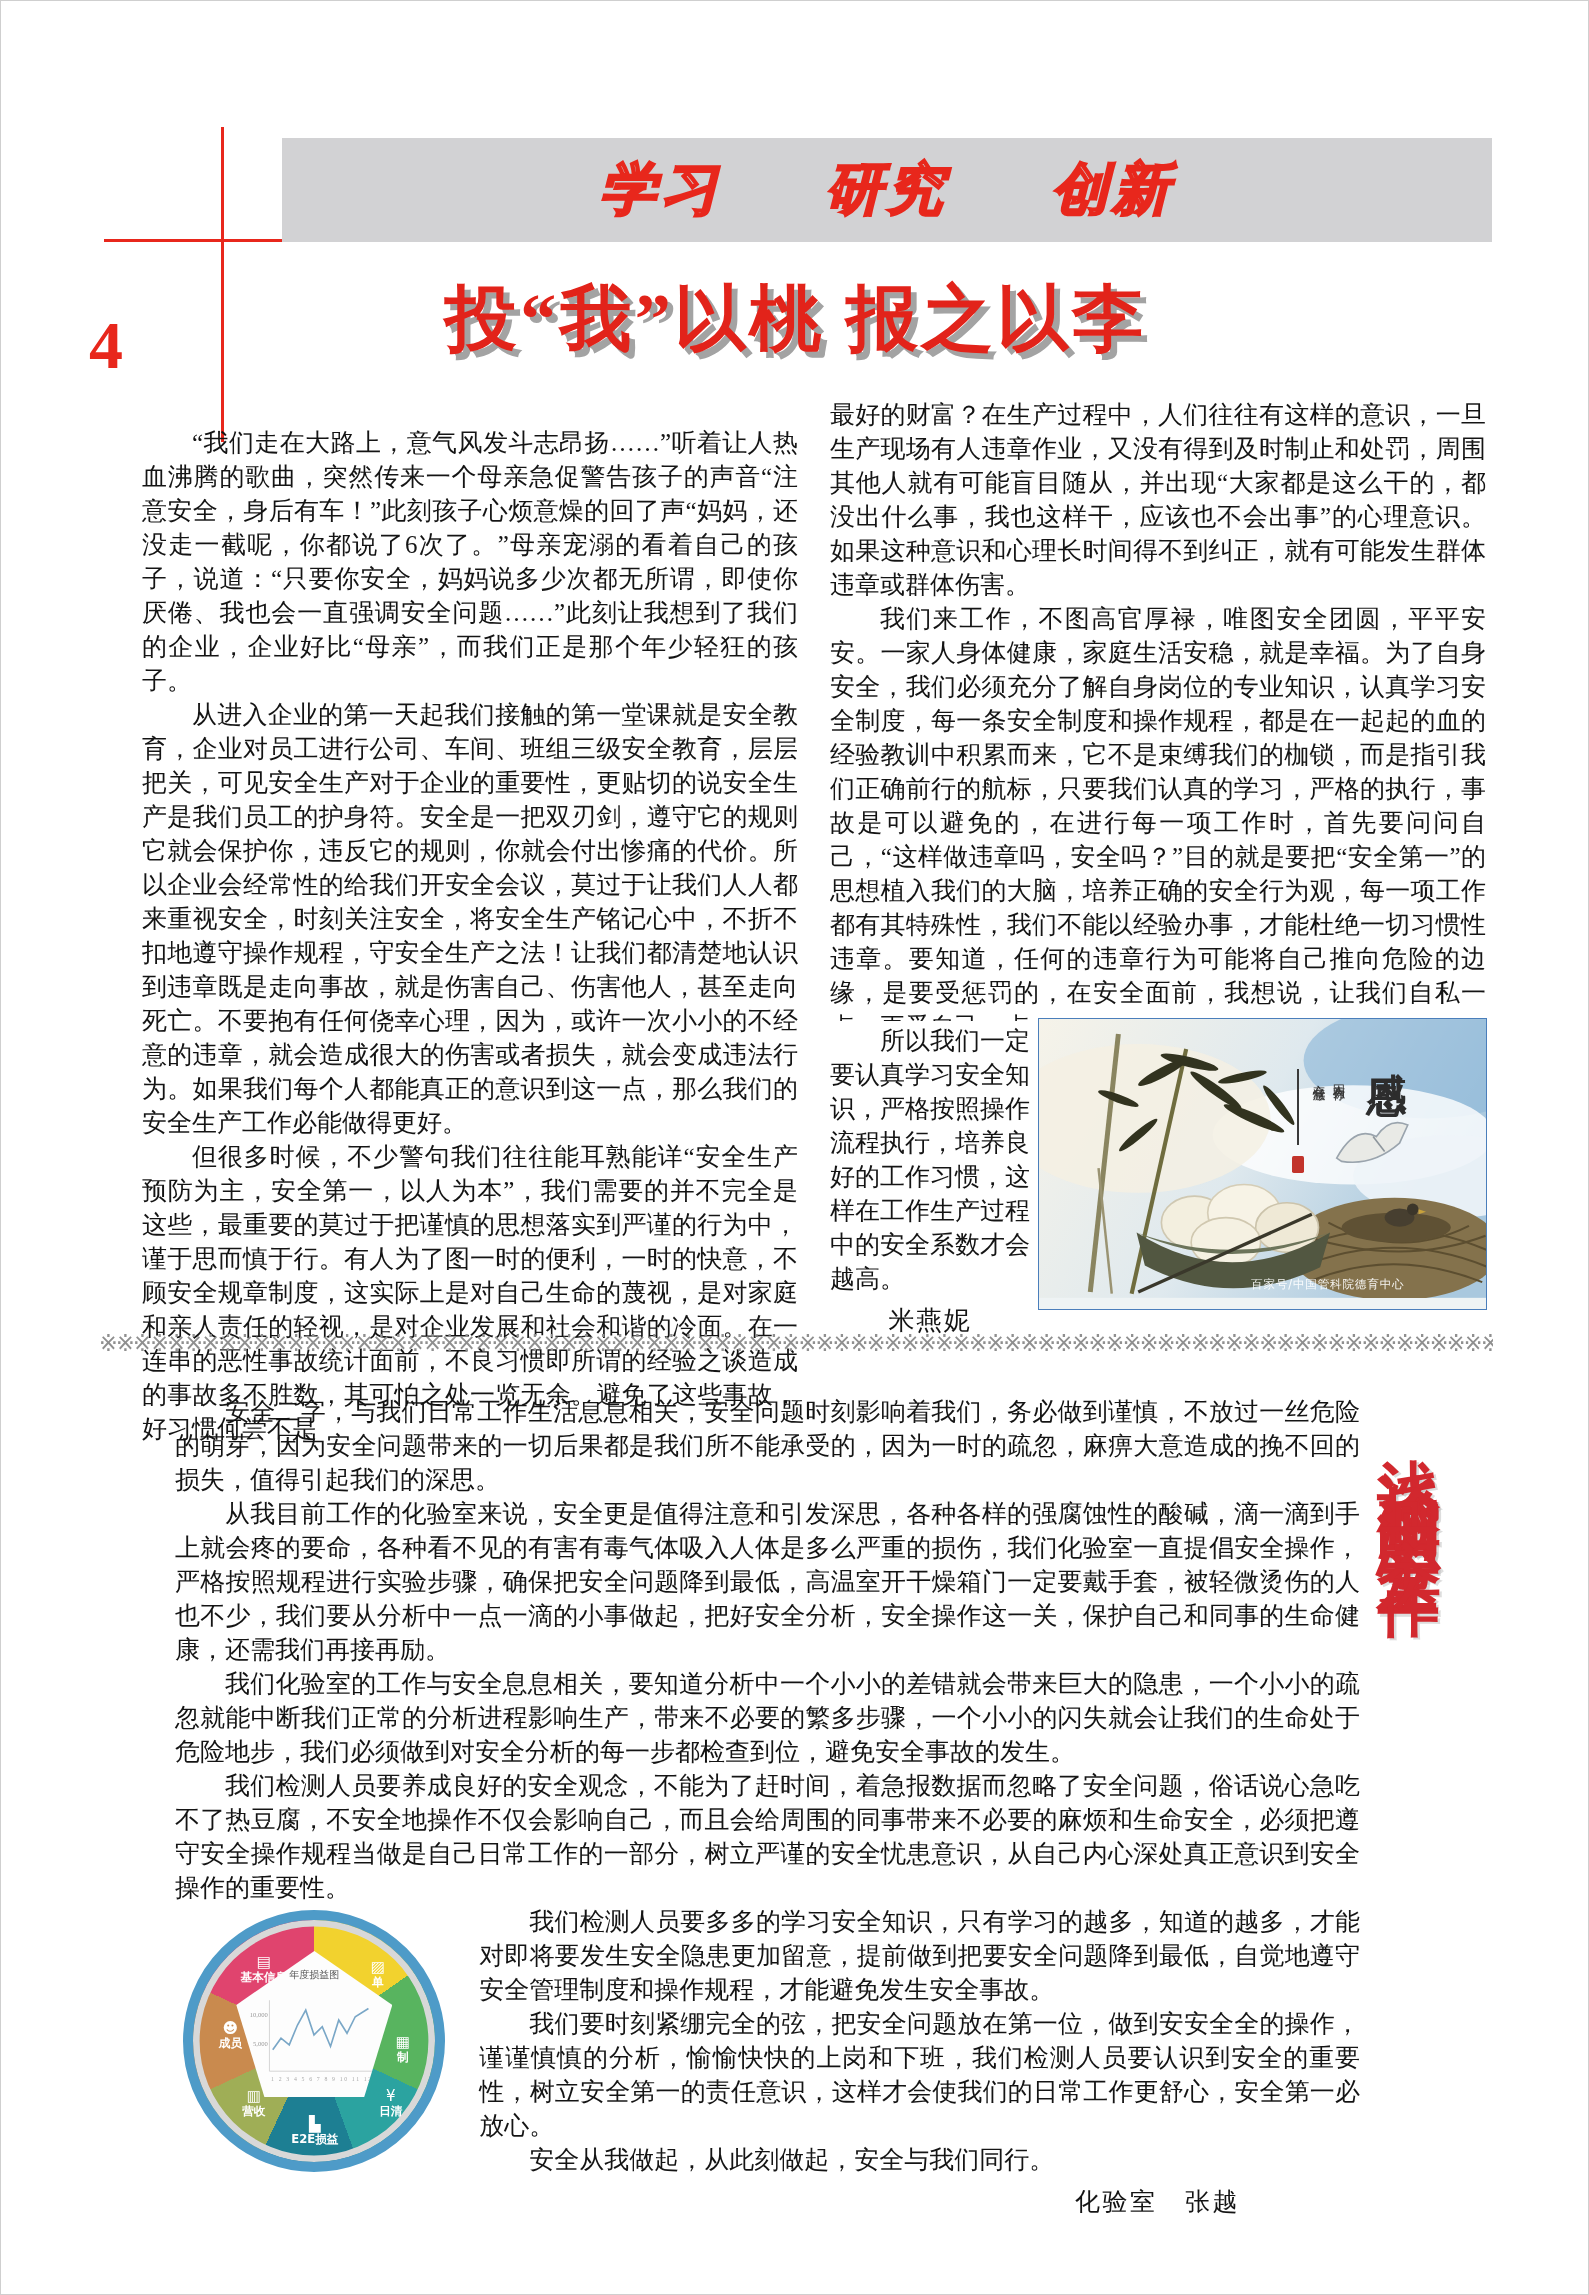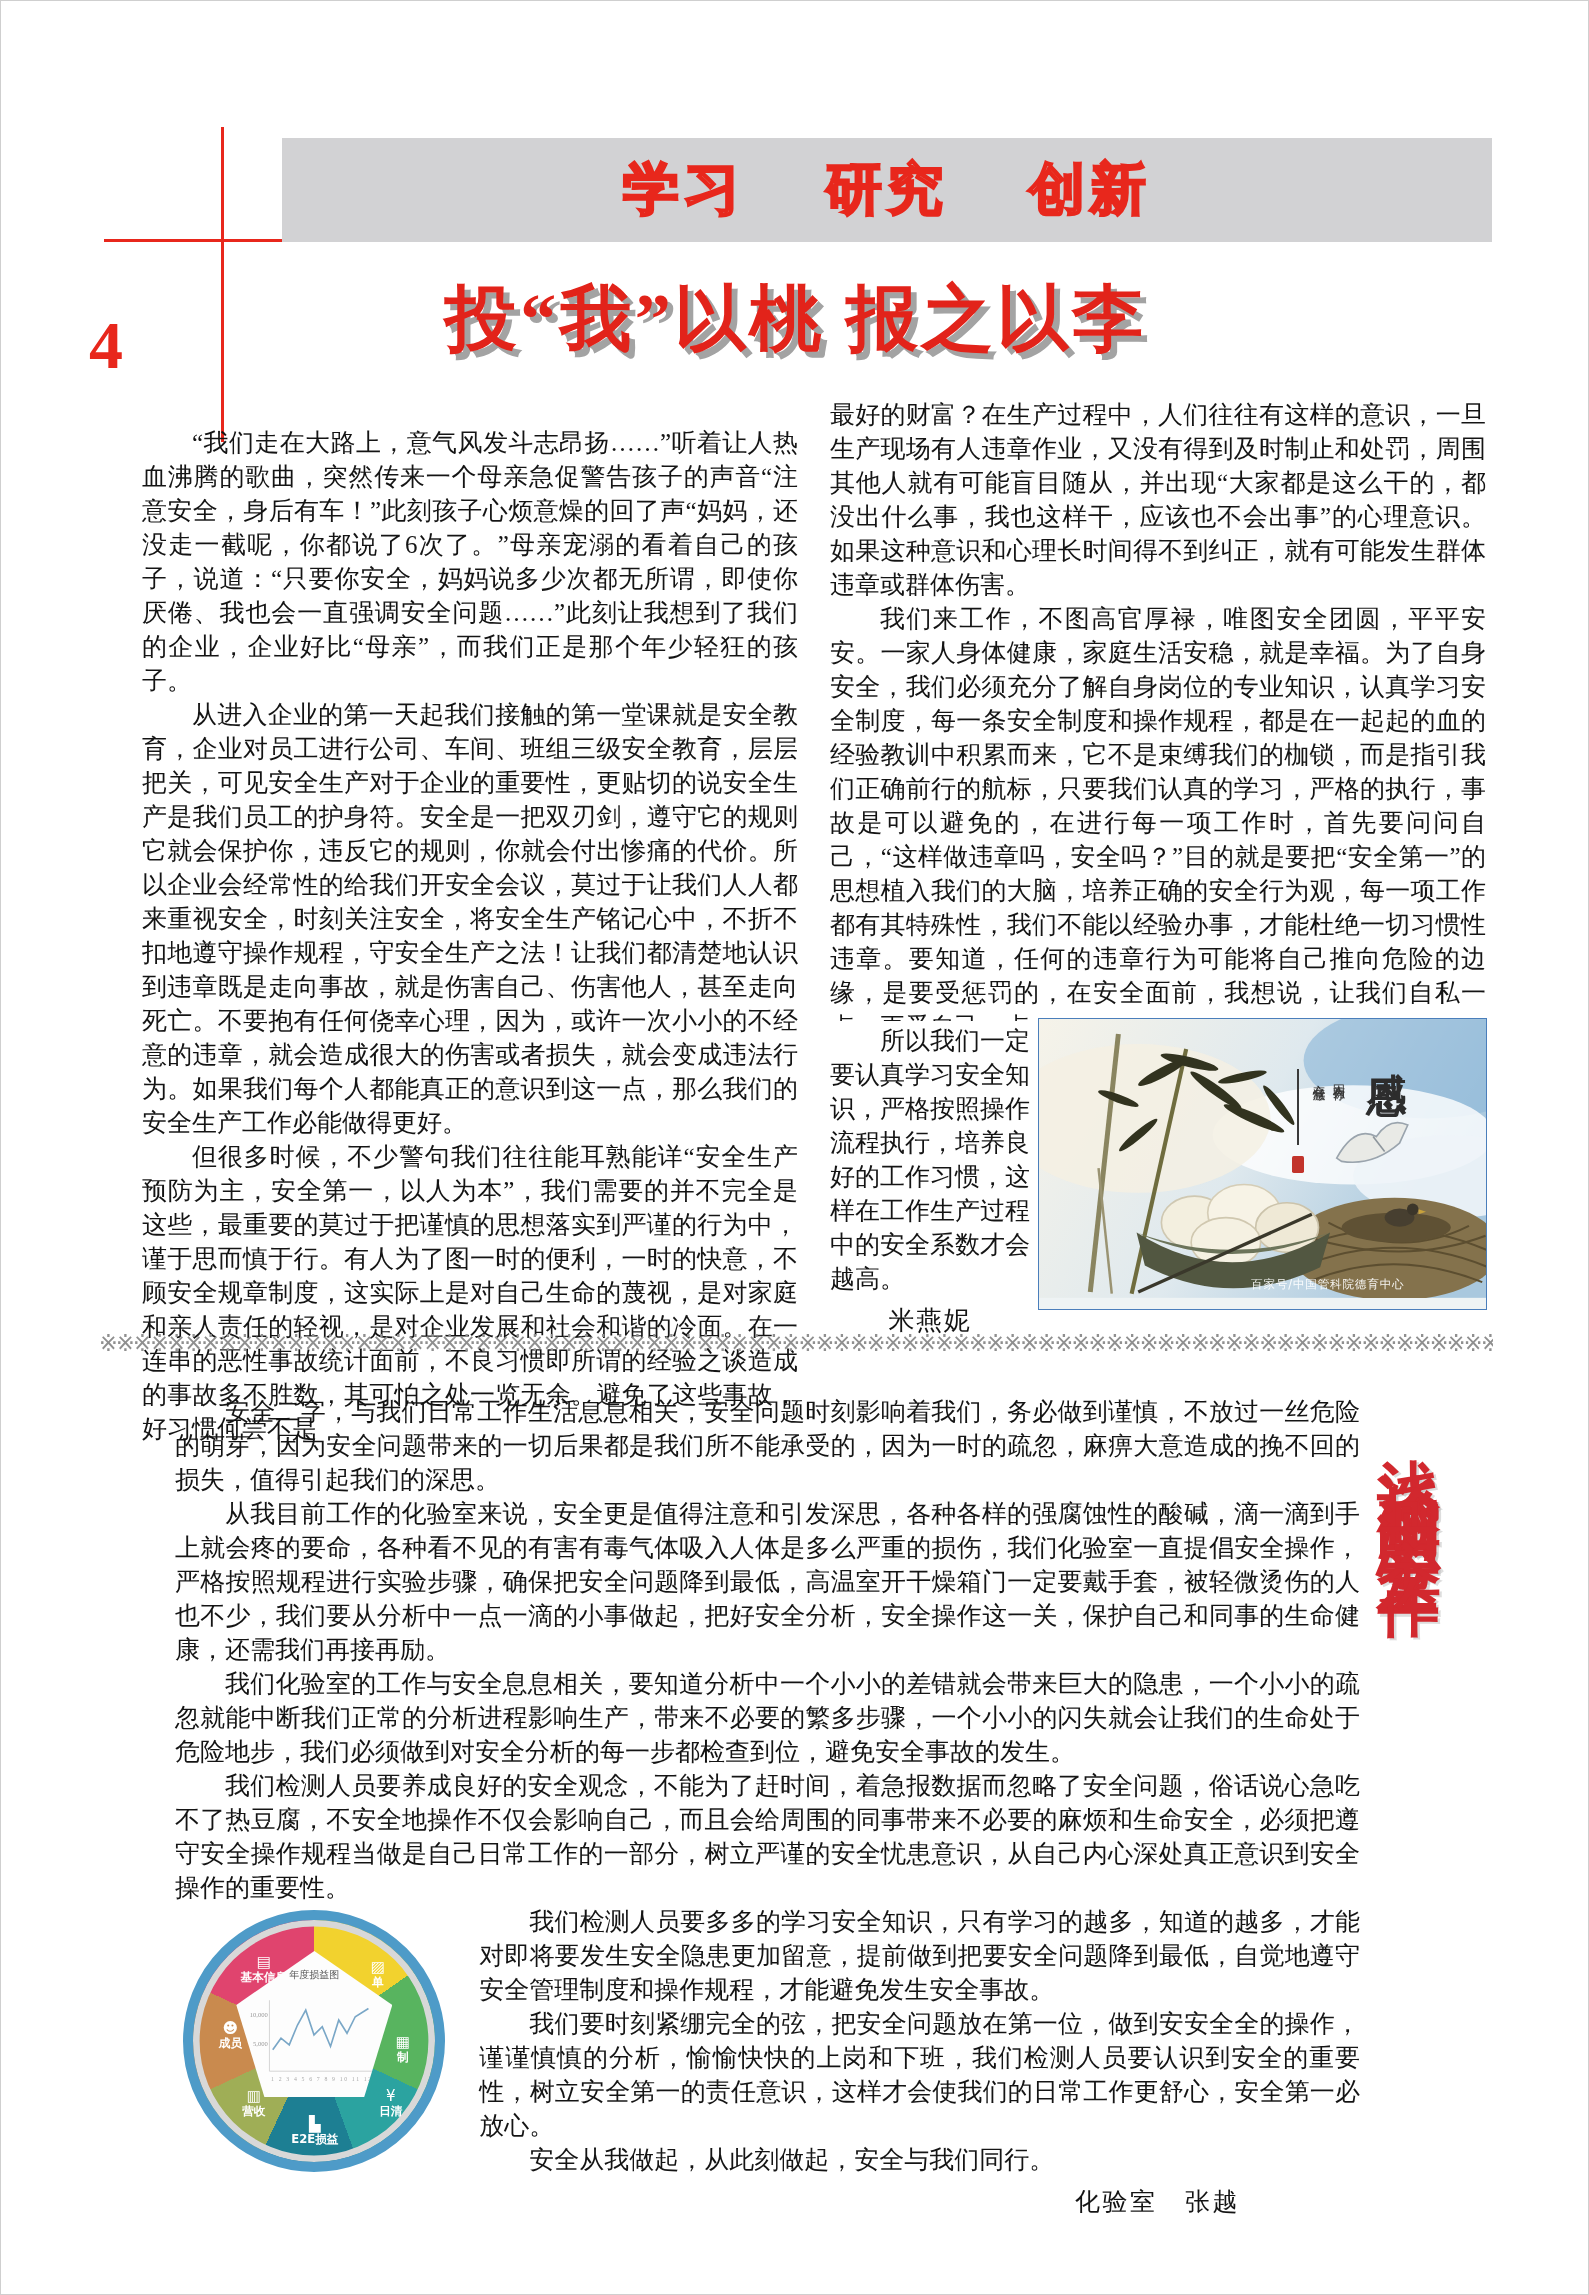--- a/index.html
+++ b/index.html
@@ -9,21 +9,21 @@
     position:relative; width:1589px; height:2295px; margin:0 auto;
     background:#ffffff; border:0.8px solid #cfcfcf; overflow:hidden;
     font-family:"Liberation Serif","DejaVu Serif",serif; color:#141414;
   }
   
   .cross-v { position:absolute; left:220px; top:126px; width:2.5px; height:315px; background:#e8271c; }
   .cross-h { position:absolute; left:103px; top:238px; width:204px; height:2.5px; background:#e8271c; }
   .page-num { position:absolute; left:88px; top:305px; font-size:68px; font-weight:bold; color:#e8271c; }
   .header-bar {
     position:absolute; left:281px; top:137px; width:1210px; height:104px;
-    background:#d2d2d4; display:flex; align-items:center; justify-content:center; gap:81px;
+    background:#d2d2d4; display:flex; align-items:center; justify-content:center; gap:104px;font-style:italic;
   }
   .header-bar .slogan {
     font-family:"DejaVu Sans","Liberation Sans",sans-serif; font-weight:bold;
     font-size:56px; letter-spacing:5px; color:#d2d2d4;
     -webkit-text-stroke:2.5px #e8271c; text-stroke:2.5px #e8271c;
   }
   .main-title {
     position:absolute; left:108px; top:270px; width:1374px; text-align:center;
     font-size:72px; font-weight:bold; color:#e2231a; letter-spacing:3.3px;
     text-shadow:5.8px 5.8px 0 #a3a3a3; white-space:nowrap;

